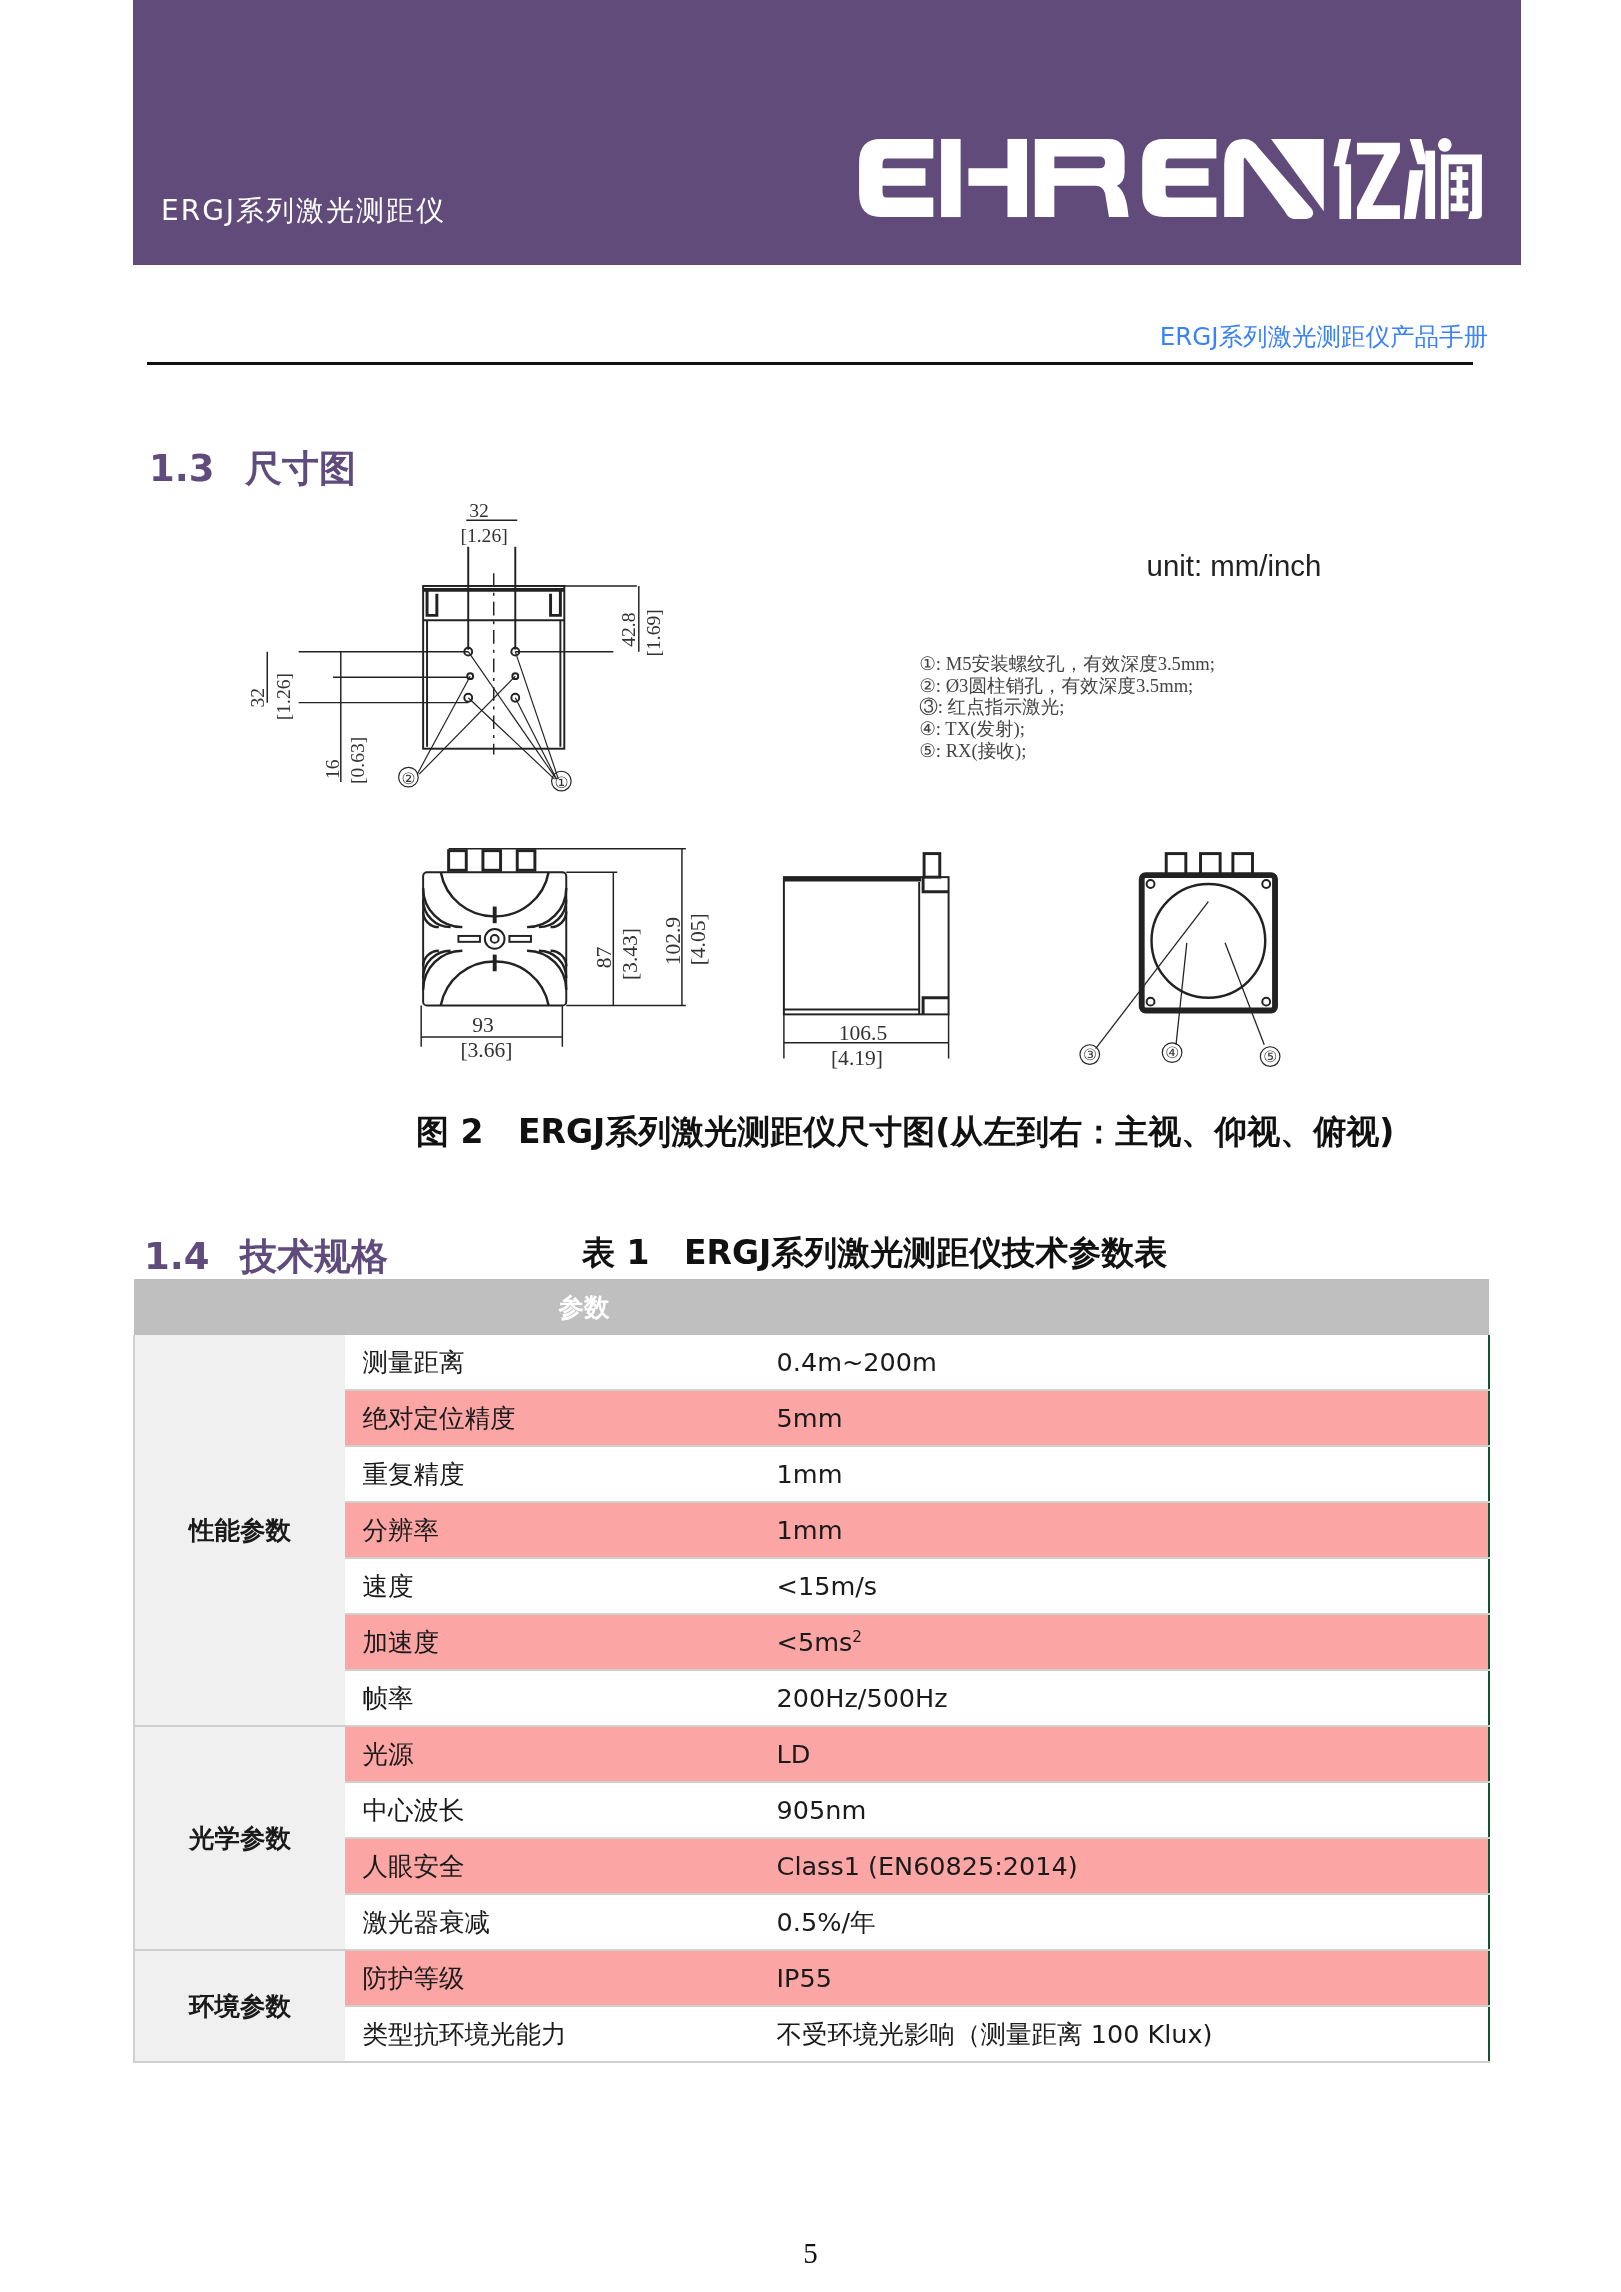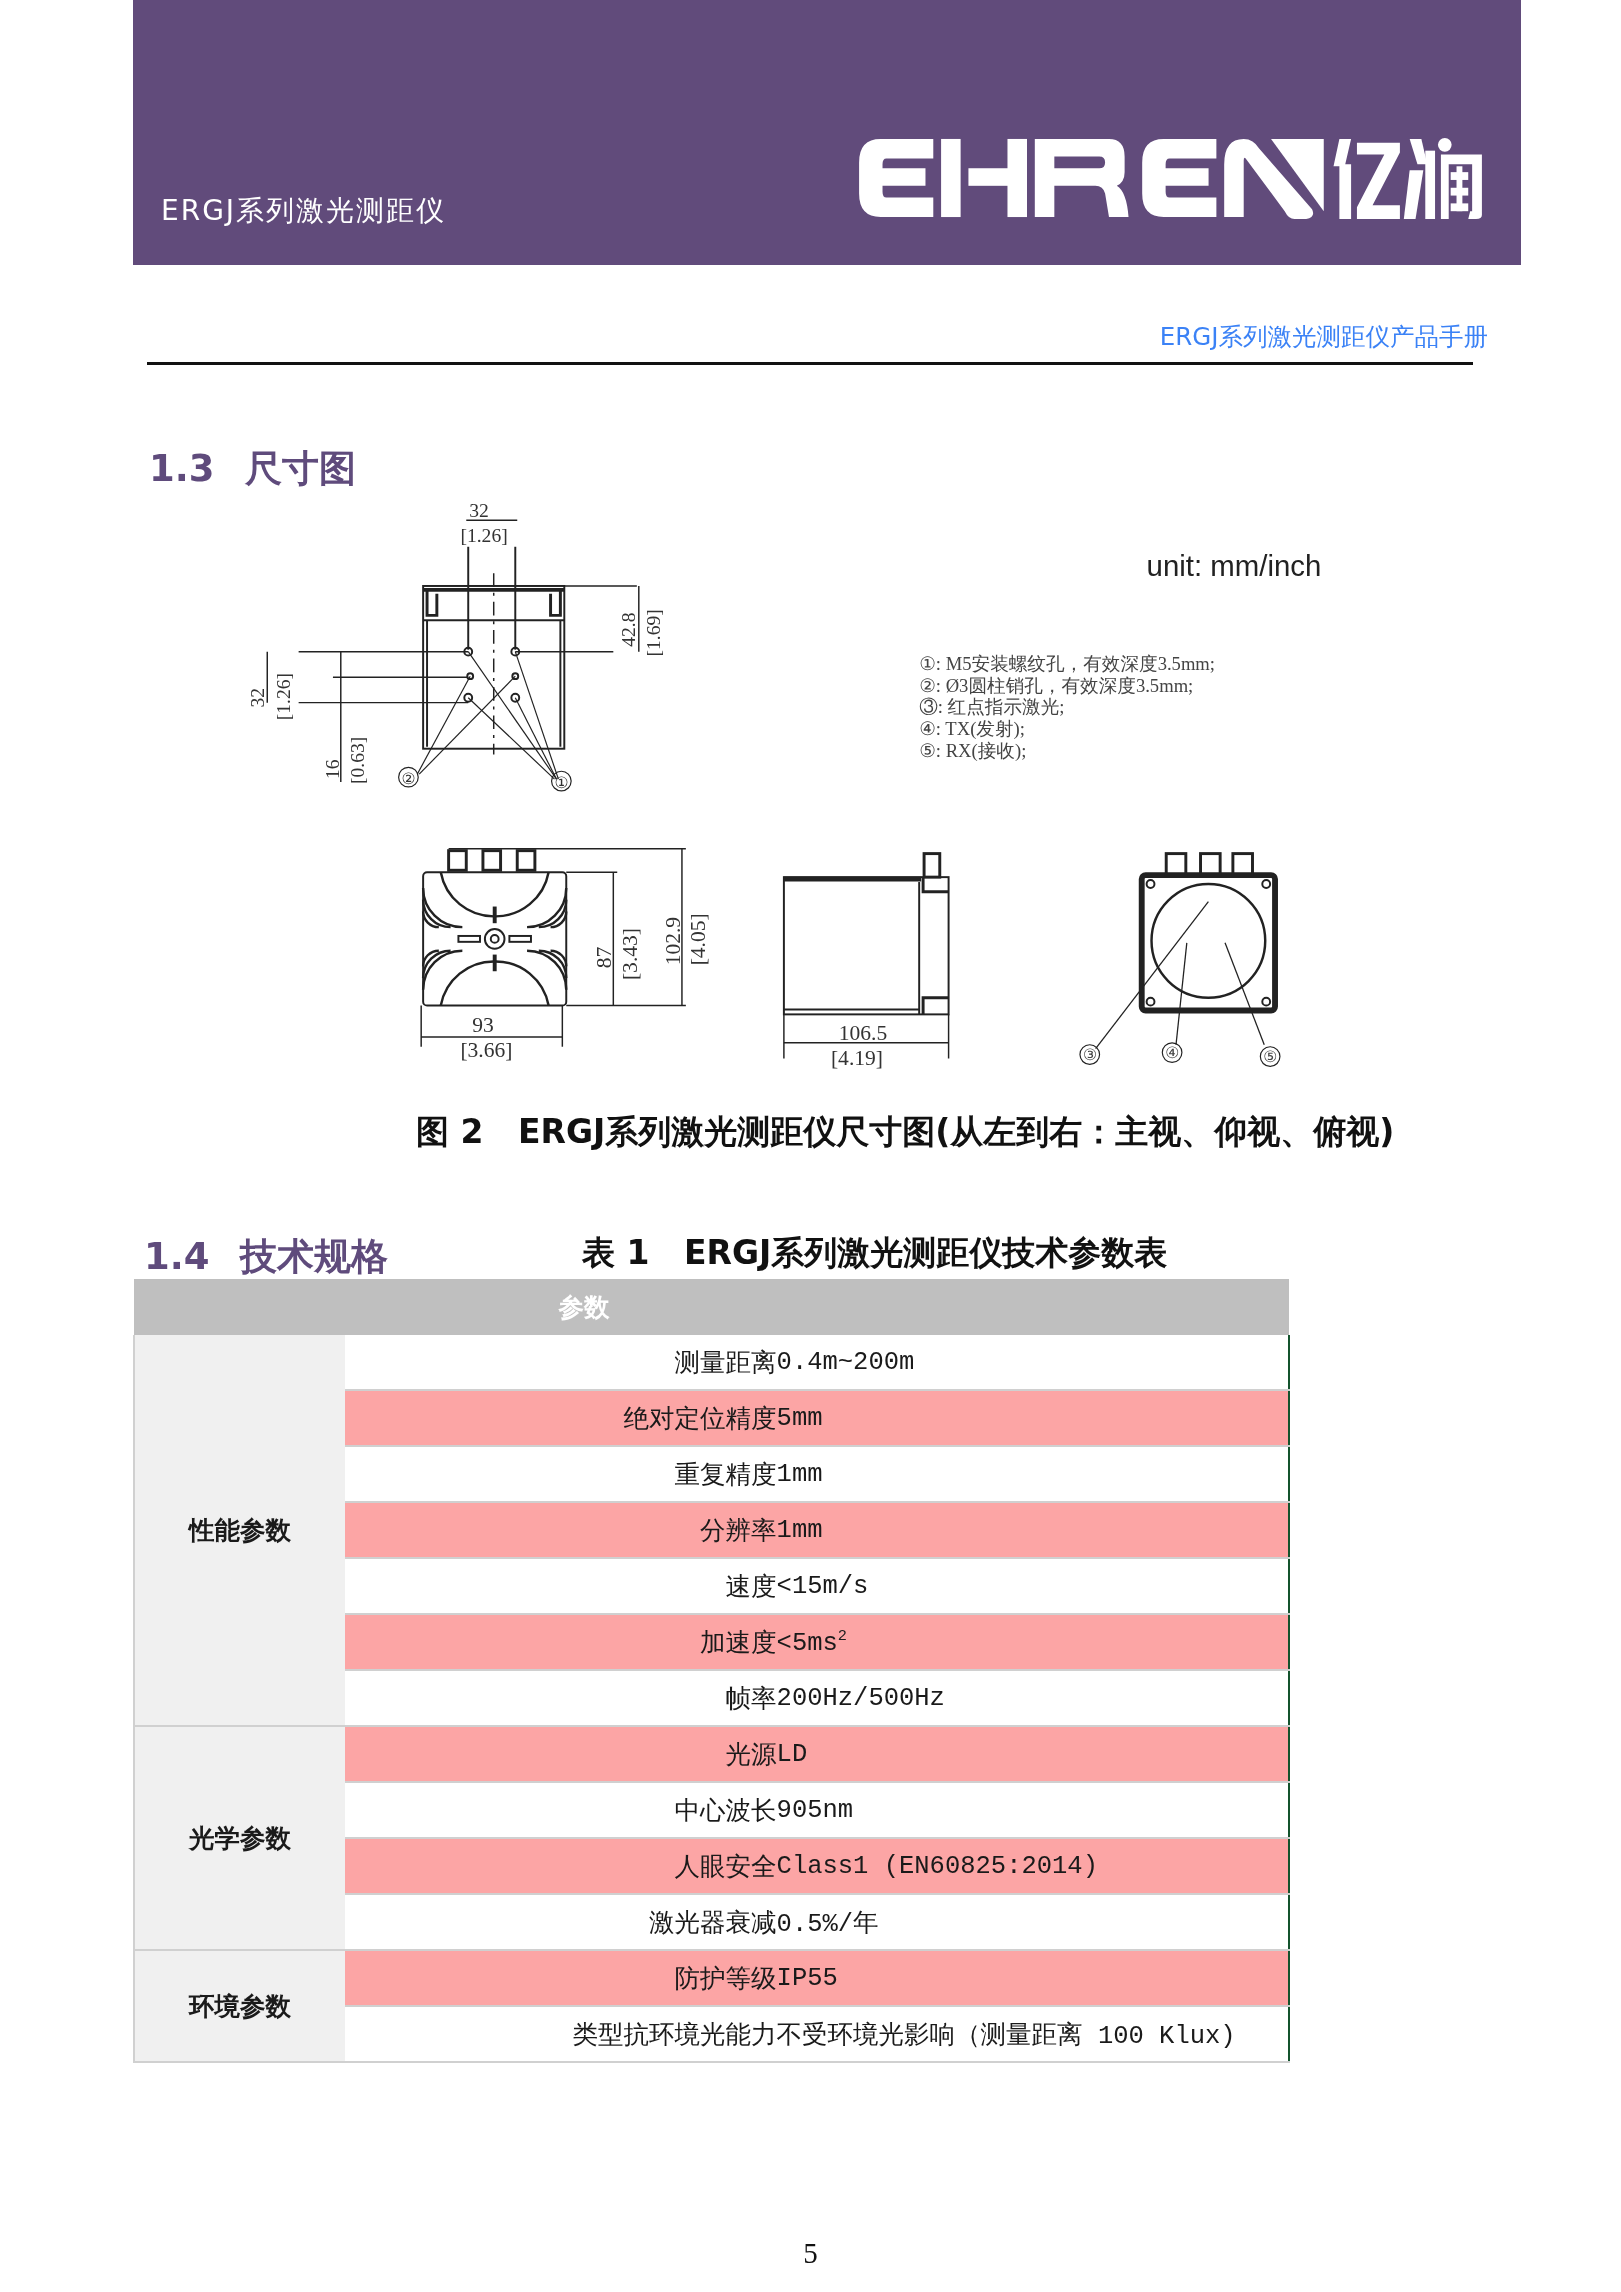--- a/index.html
+++ b/index.html
@@ -18,26 +18,26 @@
 
   
   .h2 { font-size:37px; font-weight:bold; color:#5f4b7c; white-space:nowrap;margin-top:44px; }
   .h2 .num { display:inline-block; width:96px; }
 
   
   .fig { left:225px; top:485px; width:1157px; height:598px; }
   .caption { font-size:33px; font-weight:bold; color:#111; white-space:nowrap; }
 
   
-  .tbl { left:133px; top:1279px; width:1157px; border-collapse:collapse; font-size:25.5px;font-family:Liberation Mono, monospace; }
+  .tbl { left:133px; top:1279px; width:1357px; border-collapse:collapse; font-size:25.5px; }
   .tbl th { background:#bfbfbf; color:#ffffff; height:56px; font-weight:bold; font-size:25.5px; padding:0; text-align:center; }
   .tbl td { height:54px; padding:0; border-bottom:2px solid #d0d0d0; }
   .tbl td.grp { background:#f0f0f0; font-weight:bold; text-align:center; width:210px;
                 border-left:2px solid #d0d0d0; border-bottom:2px solid #d0d0d0;margin-top:12px; }
-  .tbl td.lbl { padding-left:17.6px; width:414px;text-align:right; }
+  .tbl td.lbl { padding-left:17.6px; width:414px; }
   .tbl td.val { text-align:left; border-right:2px solid #14532d; }
   .tbl tr.shade td.lbl, .tbl tr.shade td.val { background:#fca5a5; }
   .tbl tr.plain td.lbl, .tbl tr.plain td.val { background:#ffffff; }
   sup { font-size:0.6em; }
 
   .pageno { left:0; width:1621px; top:2237px; text-align:center; font-family:"Liberation Serif", "DejaVu Serif", serif; font-size:29px; color:#111; }
   .svgtxt { font-family:"Liberation Serif", "DejaVu Serif", serif; }
   .notes { font-family:"Liberation Serif", "DejaVu Serif", serif; font-size:19px; fill:#444; }
 </style>
 </head>

